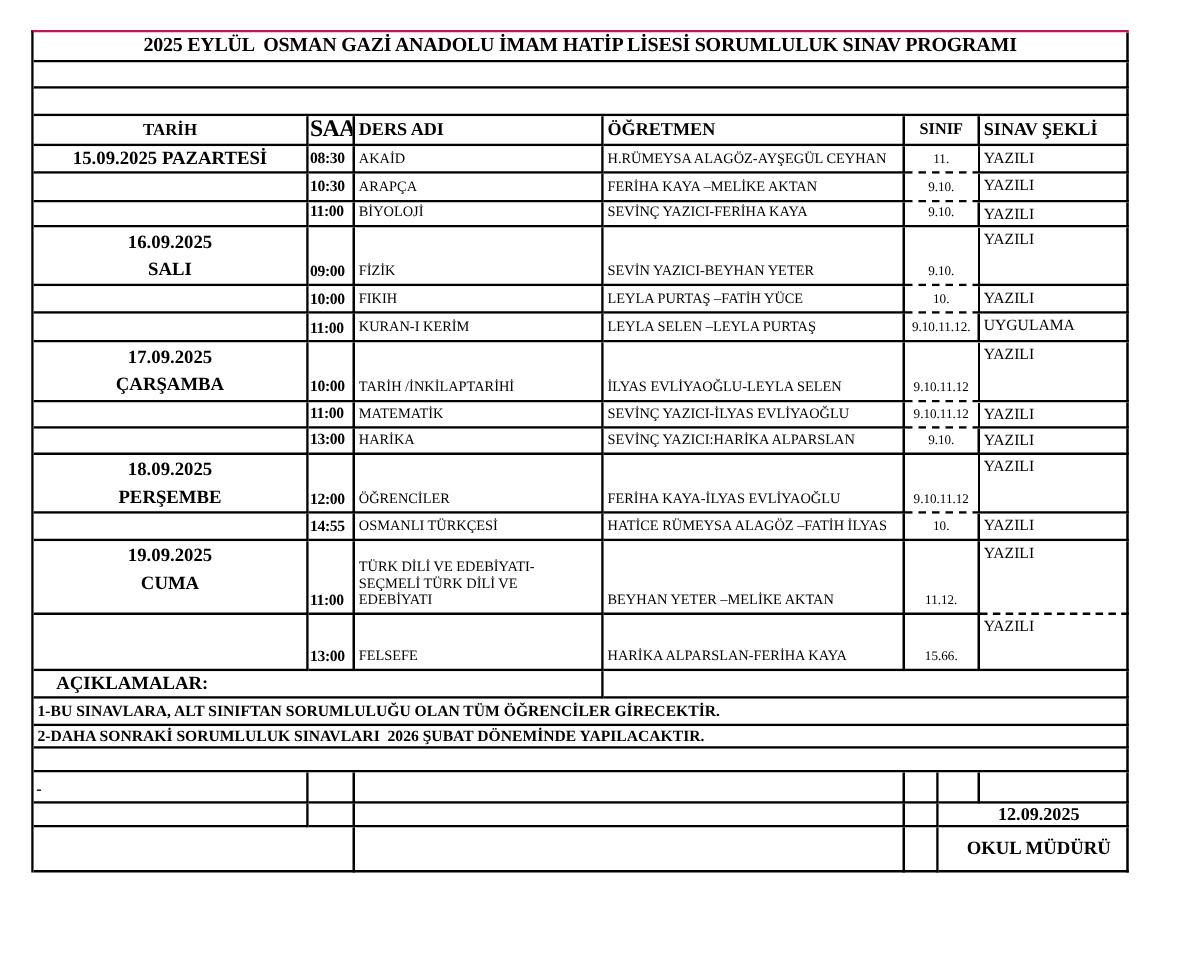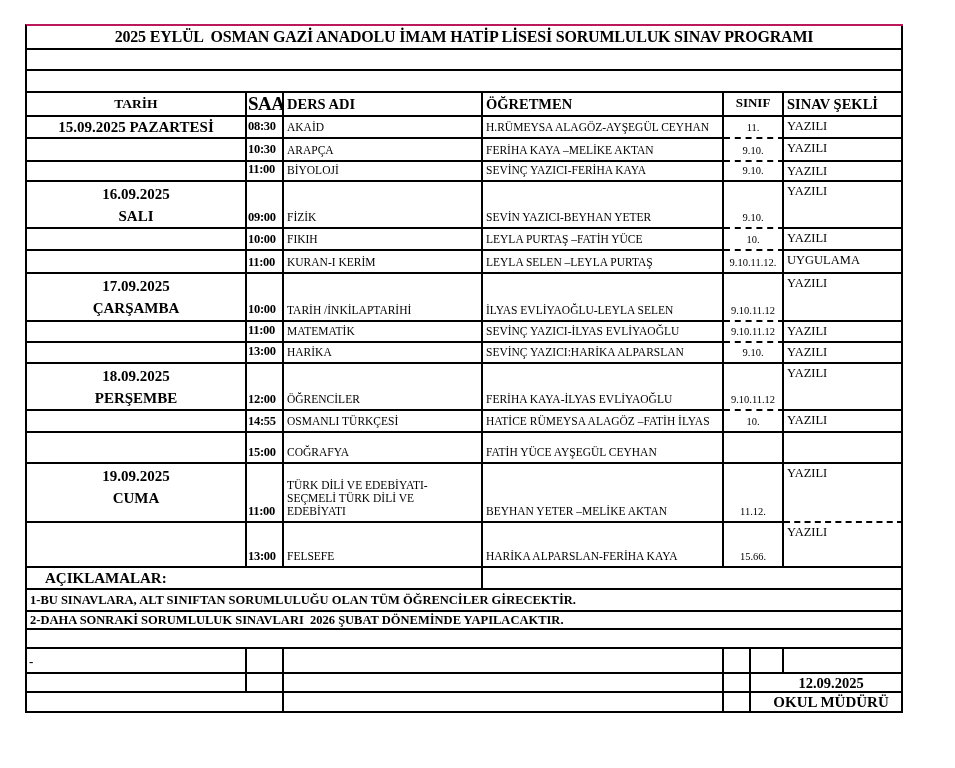--- a/index.html
+++ b/index.html
@@ -158,28 +158,20 @@
         <td class="type-cell">YAZILI</td>
       </tr>
       <tr style="height:22px">
         <td class="date-cell vm"></td>
         <td class="time-cell">14:55</td>
         <td class="course-cell">OSMANLI TÜRKÇESİ</td>
         <td class="teacher-cell">HATİCE RÜMEYSA ALAGÖZ –FATİH İLYAS</td>
         <td colspan="2" class="grade-cell">10.</td>
         <td class="type-cell">YAZILI</td>
       </tr>
-      <tr style="height:31px">
-        <td class="date-cell vm"></td>
-        <td class="time-cell">15:00</td>
-        <td class="course-cell">COĞRAFYA</td>
-        <td class="teacher-cell">FATİH YÜCE AYŞEGÜL CEYHAN</td>
-        <td colspan="2" class="grade-cell"></td>
-        <td class="type-cell"></td>
-      </tr>
 
       <tr style="height:59px">
         <td class="date-cell">19.09.2025
 CUMA</td>
         <td class="time-cell">11:00</td>
         <td class="course-cell">TÜRK DİLİ VE EDEBİYATI-
 SEÇMELİ TÜRK DİLİ VE
 EDEBİYATI</td>
         <td class="teacher-cell">BEYHAN YETER –MELİKE AKTAN</td>
         <td colspan="2" class="grade-cell">11.12.</td>
@@ -216,21 +208,21 @@
         <td></td>
         <td></td>
       </tr>
       <tr style="height:19px">
         <td></td>
         <td></td>
         <td colspan="2"></td>
         <td></td>
         <td colspan="2" class="sig sig-date">12.09.2025</td>
       </tr>
-      <tr style="height:20px">
+      <tr style="height:36px">
         <td colspan="2"></td>
         <td colspan="2"></td>
         <td></td>
         <td colspan="2" class="sig sig-role">OKUL MÜDÜRÜ</td>
       </tr>
     </tbody>
       </table>
   </div>
 </div>
 

